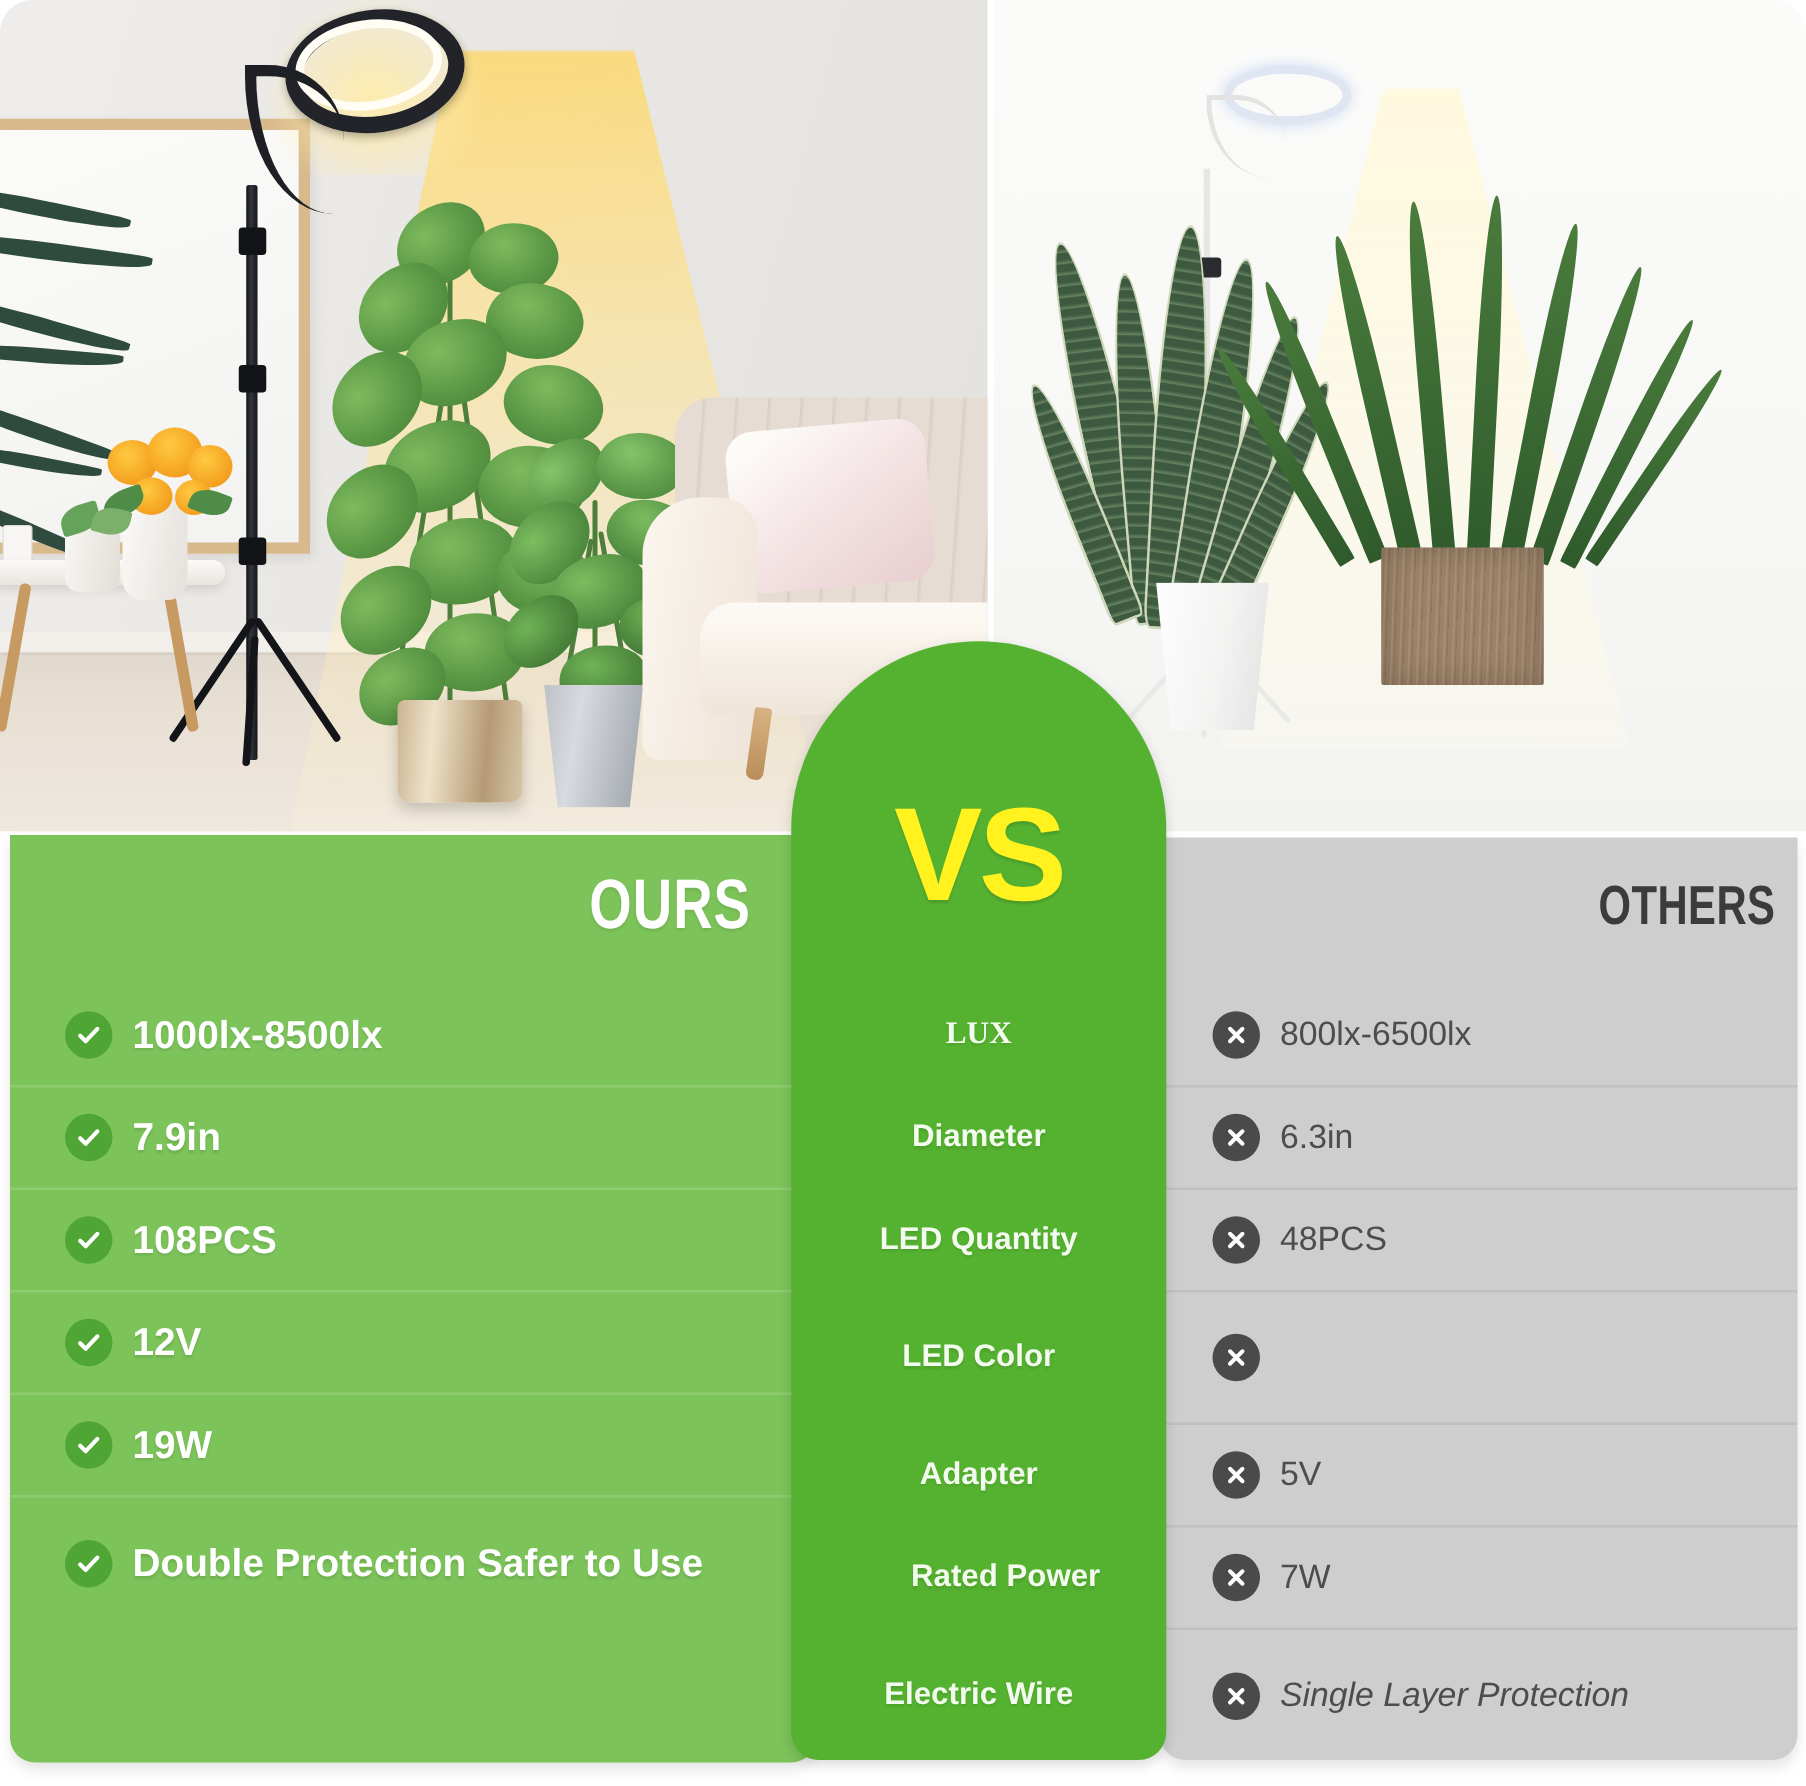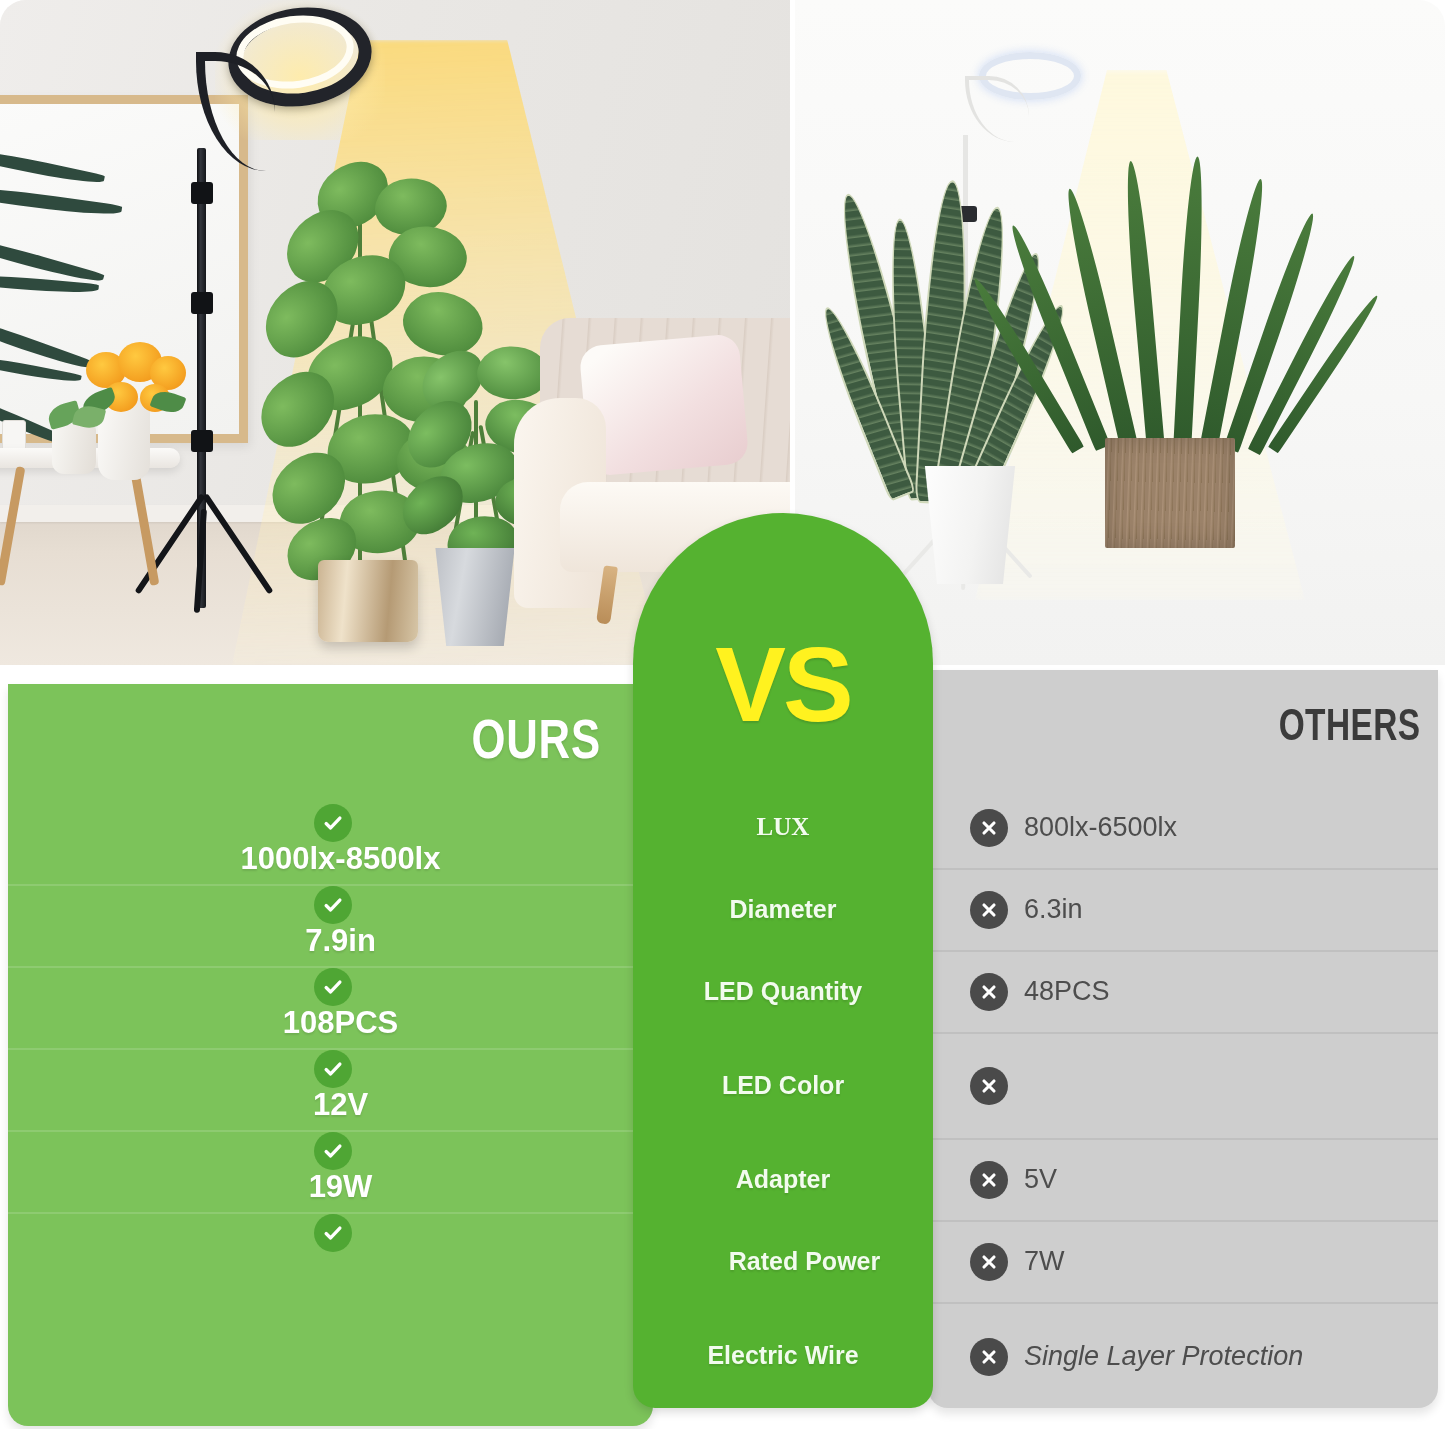--- a/index.html
+++ b/index.html
@@ -261,21 +261,21 @@
 
   
   .table-wrap {
     position: absolute;
     left: 0; top: 668px;
     width: 1445px;
     height: 745px;
   }
   .col-ours {
     position: absolute;
-    left: 8px; top: 16px;
+    left: 8px; top: 0;
     width: 645px; height: 742px;
     background: #7cc35a;
     border-radius: 0 0 20px 20px;
     box-shadow: 0 6px 10px rgba(0,0,0,.10);
     overflow: hidden;
   }
   .col-others {
     position: absolute;
     left: 928px; top: 2px;
     width: 510px; height: 738px;
@@ -342,23 +342,22 @@
 
   .row {
     display: flex;
     align-items: center;
     box-sizing: border-box;
   }
   .row.h1 { height: 82px; }
   .row.h2 { height: 106px; }
 
   .row-ours {
-    padding-left: 20px;
+    padding-left: 44px;
     border-bottom: 2px solid #8ecb71;
-    flex-direction: column;
   }
   .row-ours.last { border-bottom: none; }
   .row-others {
     padding-left: 42px;
     border-bottom: 2px solid #c0c0c0;
   }
   .row-others.last { border-bottom: none; font-style: italic; }
 
   .ico {
     flex: 0 0 auto;
@@ -575,20 +574,21 @@
               </svg>
             </span>
             <span class="lbl-ours">19W</span>
           </div>
           <div class="row row-ours h2 last">
             <span class="ico ico-check">
               <svg width="22" height="22" viewBox="0 0 24 24" aria-hidden="true">
                 <path d="M4.5 12.6 L9.4 17.4 L19.5 6.6" fill="none" stroke="#ffffff" stroke-width="3.6" stroke-linecap="round" stroke-linejoin="round"></path>
               </svg>
             </span>
+            <span class="lbl-ours">Double Protection Safer to Use</span>
           </div>
         </div>
     </div>
 
     <div class="col-others">
       <div class="hdr-others">OTHERS</div>
       <div class="rows-others" id="rows-others">
           <div class="row row-others h1">
             <span class="ico ico-x">
               <svg width="20" height="20" viewBox="0 0 24 24" aria-hidden="true">

